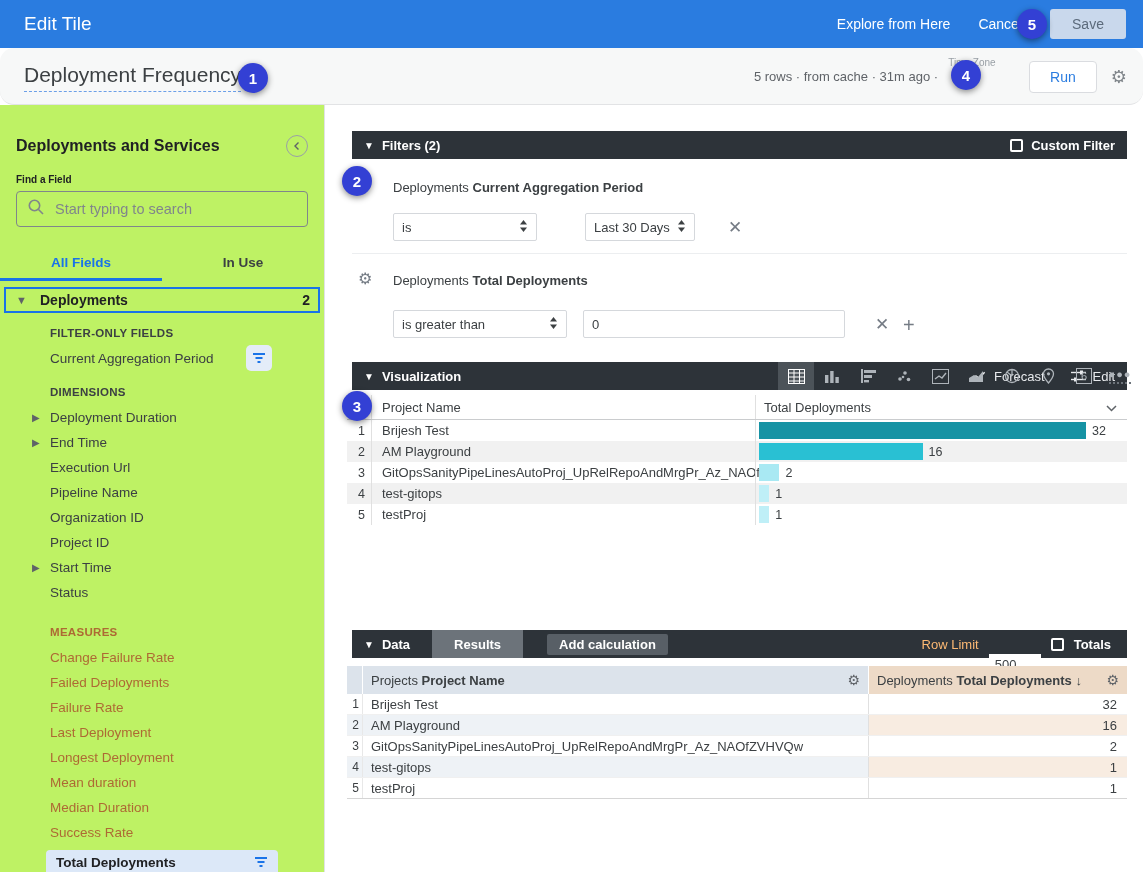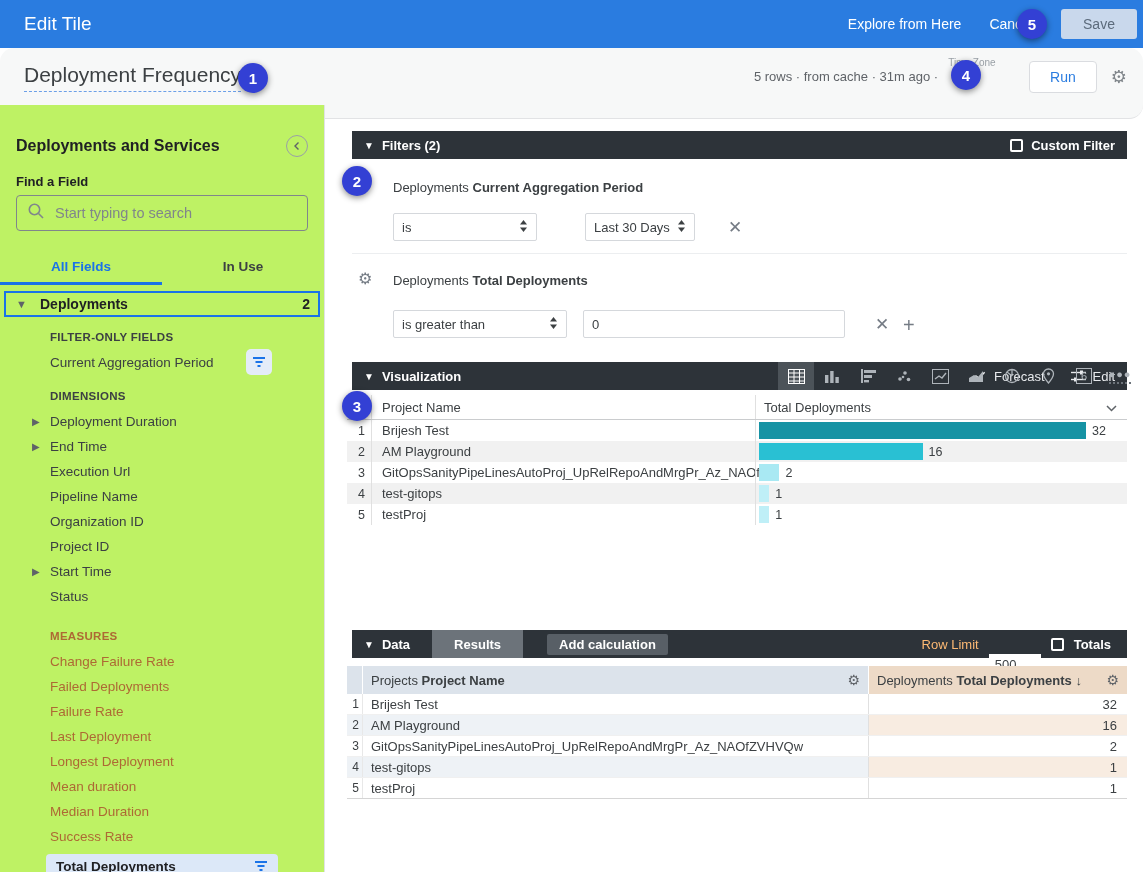--- a/index.html
+++ b/index.html
@@ -3,43 +3,43 @@
 <meta charset="utf-8">
 <style>
   * { margin:0; padding:0; box-sizing:border-box; }
   html,body { width:1143px; height:872px; background:#fff; font-family:"Liberation Sans","DejaVu Sans",sans-serif; }
   .stage { position:relative; width:1143px; height:872px; overflow:hidden; background:#fff; }
   .abs { position:absolute; }
 
   
   .topbar { left:0; top:0; width:1143px; height:48px; background:#2a7ce0; color:#fff; display:flex; align-items:center; }
   .topbar-title { font-size:19px; margin-left:24px; font-weight:400; }
-  .topbar-right { margin-left:auto; display:flex; align-items:center; gap:28px; margin-right:6px; }
+  .topbar-right { margin-left:auto; display:flex; align-items:center; gap:28px; margin-right:17px; }
   .topbar-link { font-size:14px; font-weight:500; color:#fff; cursor:pointer; white-space:nowrap; }
   .save-btn { background:#c9d8ec; color:#5c6b7c; font-size:14px; font-weight:500; border:none; border-radius:3px; width:76px; height:30px; }
 
   
-  .querybar { left:0; top:48px; width:1143px; height:71px; background:#f7f8f8; border-bottom:1px solid #e2e3e5;border-radius:14px; }
+  .querybar { left:0; top:48px; width:1143px; height:57px; background:#f7f8f8; border-bottom:1px solid #e2e3e5;border-radius:14px; }
   .q-title { position:absolute; left:24px; top:15px; font-size:21px; color:#3c4043; padding-bottom:4px; border-bottom:1px dashed #6b9fe8; }
   .q-right { position:absolute; right:16px; top:0; height:57px; display:flex; align-items:center; gap:14px; }
   .q-status { font-size:13px; color:#5f6368; white-space:nowrap; }
   .tz-wrap { position:relative; font-size:13px; color:#5f6368; padding-top:2px; }
   .tz-label { position:absolute; top:-11px; left:-4px; font-size:10px; color:#9aa0a6; white-space:nowrap; }
   .run-btn { width:68px; height:32px; background:#fff; border:1px solid #dadce0; border-radius:4px; color:#2a7ce0; font-size:14px; font-weight:500; }
   .gear { color:#80868b; font-size:18px; line-height:1; }
 
   
   .badge { position:absolute; width:30px; height:30px; border-radius:50%; background:#3340d4; color:#fff; font-size:15px; font-weight:700; display:flex; align-items:center; justify-content:center; box-shadow:0 2px 6px rgba(0,0,0,.45); z-index:50; }
 
   
   .sidebar { left:0; top:105px; width:325px; height:767px; background:#bef264; border-right:1px solid #e0e2e5; overflow:hidden; }
   .sb-title-row { display:flex; align-items:center; justify-content:space-between; margin:30px 16px 0 16px; }
   .sb-title { font-size:16px; font-weight:700; color:#202124; }
   .collapse-circle { width:22px; height:22px; border:1px solid #9aa0a6; border-radius:50%; display:flex; align-items:center; justify-content:center; }
-  .sb-find { font-size:13px; font-weight:700; color:#202124; margin:17px 16px 6px 16px; }
+  .sb-find { font-size:10px; font-weight:700; color:#202124; margin:17px 16px 6px 16px; }
   .sb-search { margin:0 16px; height:36px; border:1px solid #80868b; border-radius:4px; display:flex; align-items:center; padding:0 10px; gap:10px; }
   .sb-search input { border:none; outline:none; font-size:14.5px; color:#3c4043; width:100%; font-family:inherit; background:transparent; }
   .sb-search input::placeholder { color:#80868b; }
   .sb-tabs { display:flex; margin-top:22px; height:32px; position:relative; }
   .sb-tab { width:162px; text-align:center; font-size:13.5px; font-weight:700; line-height:28px; }
   .tab-active { color:#1a73e8; }
   .tab-idle { color:#3c4043; }
   .tab-underline { position:absolute; left:0; bottom:0; width:162px; height:3px; background:#1a73e8; }
   .group-box { margin:6px 4px 0 4px; border:2px solid #1a73e8; height:26px; display:flex; align-items:center; padding:0 8px 0 10px; }
   .group-caret { font-size:11px; color:#5f6368; width:24px; }

